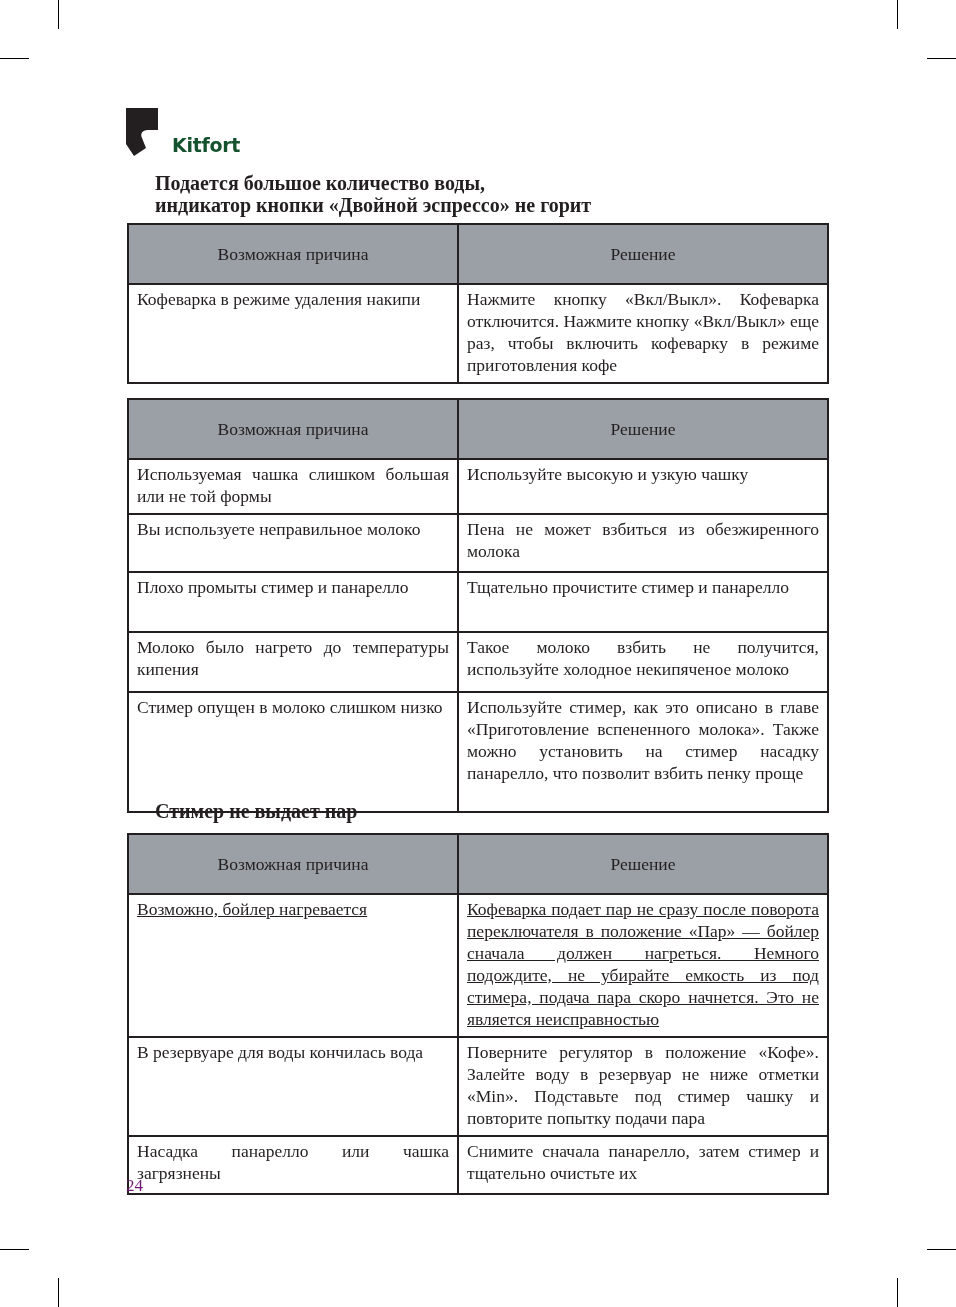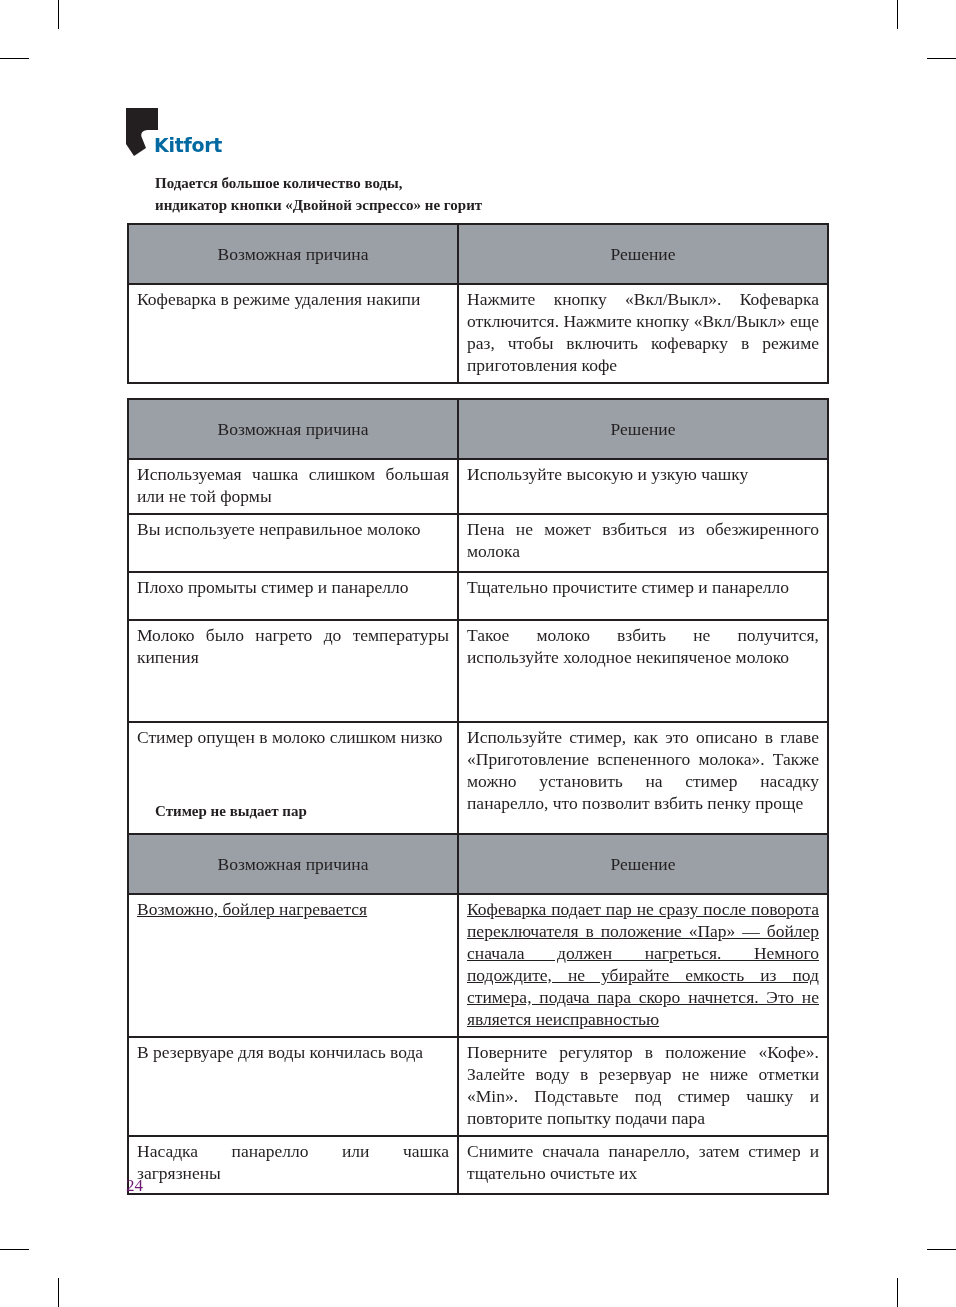--- a/index.html
+++ b/index.html
@@ -1,22 +1,22 @@
 <!DOCTYPE html>
 <html><head>
 <meta charset="utf-8">
 <style>
   html, body { margin:0; padding:0; background:#ffffff; }
   body { width:956px; height:1307px; position:relative; overflow:hidden;
          font-family: "Liberation Serif", "DejaVu Serif", serif; color:#231f20; }
   .crop { position:absolute; background:#000; }
   .logo { position:absolute; left:126px; top:108px; width:100px; height:52px; }
-  .logo-word { position:absolute; left:154px; top:134px; font-family:"DejaVu Sans", "Liberation Sans", sans-serif;
-               font-weight:bold; font-size:19px; letter-spacing:-0.3px; color:#0369a1; }
-  .heading { position:absolute; left:155px; font-weight:bold; font-size:15px; line-height:22px; color:#231f20; }
+  .logo-word { position:absolute; left:172px; top:134px; font-family:"DejaVu Sans", "Liberation Sans", sans-serif;
+               font-weight:bold; font-size:19px; letter-spacing:-0.3px; color:#14532d; }
+  .heading { position:absolute; left:155px; font-weight:bold; font-size:20px; line-height:22px; color:#231f20; }
   table.ts { position:absolute; left:127px; width:702px; border-collapse:collapse; table-layout:fixed;
              font-size:17.5px; line-height:22px; }
   table.ts th { background:#9aa0a6; font-weight:normal; text-align:center; height:28px; padding:15px;
                 border:2px solid #231f20; }
   table.ts td { border:2px solid #231f20; vertical-align:top; padding:3px 8px 6px 8px; text-align:justify; }
   table.ts col.c1 { width:330px; }
   .pagenum { position:absolute; left:126px; top:1176px; font-size:17px; color:#701a75; }
 </style>
 </head>
 <body>
@@ -70,25 +70,25 @@
     <th>Решение</th>
   </tr>
   <tr style="height:52px;">
     <td>Используемая чашка слишком большая или не той формы</td>
     <td>Используйте высокую и узкую чашку</td>
   </tr>
   <tr style="height:58px;">
     <td>Вы используете неправильное молоко</td>
     <td>Пена не может взбиться из обезжиренного молока</td>
   </tr>
-  <tr style="height:48px;">
+  <tr style="height:60px;">
     <td>Плохо промыты стимер и панарелло</td>
     <td>Тщательно прочистите стимер и панарелло</td>
   </tr>
-  <tr style="height:102px;">
+  <tr style="height:60px;">
     <td>Молоко было нагрето до температуры кипения</td>
     <td>Такое молоко взбить не получится, используйте холодное некипяченое молоко</td>
   </tr>
   <tr style="height:120px;">
     <td>Стимер опущен в молоко слишком низко</td>
     <td>Используйте стимер, как это описано в главе «Приготовление вспененного молока». Также можно установить на стимер насадку панарелло, что позволит взбить пенку проще</td>
   </tr>
 </tbody>
   </table>
 

